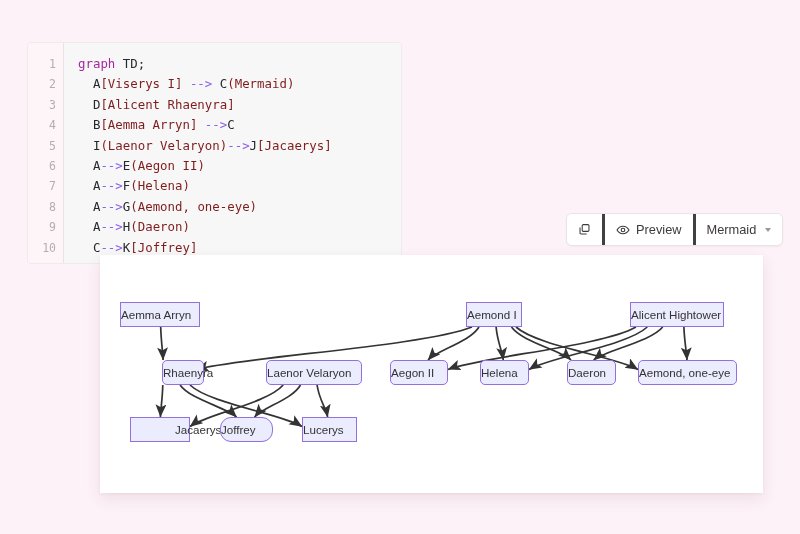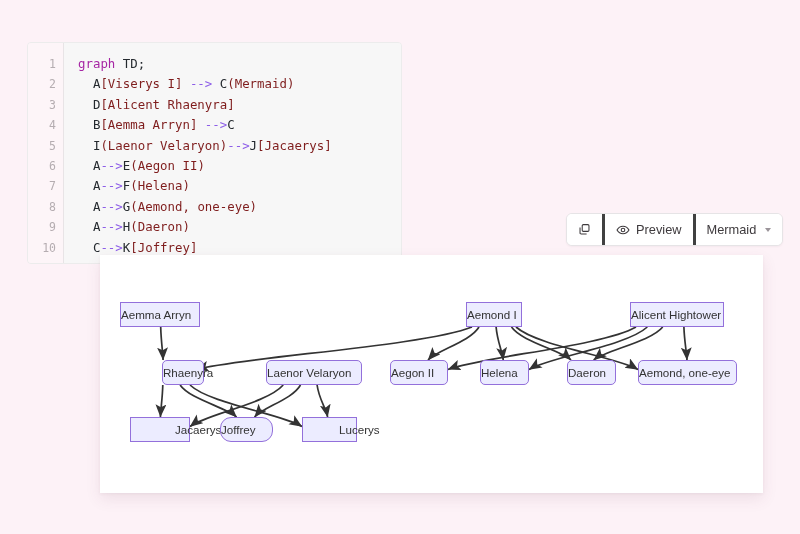--- a/index.html
+++ b/index.html
@@ -233,20 +233,20 @@
           </div>
           <div class="node round" style="left: 538px; top: 105px; width: 99px;">
             <span>Aemond, one-eye</span>
           </div>
           <div class="node square" style="left: 30px; top: 162px; width: 60px; padding-left: 44px;">
             <span>Jacaerys</span>
           </div>
           <div class="node square" style="left: 120px; top: 162px; width: 53px; border-radius: 11px;">
             <span>Joffrey</span>
           </div>
-          <div class="node square" style="left: 202px; top: 162px; width: 55px; padding-left: 36px;">
+          <div class="node square" style="left: 202px; top: 162px; width: 55px;">
             <span>Lucerys</span>
           </div>
         </div>
     </div>
   </div>
 
 </div>
 
 </body></html>

